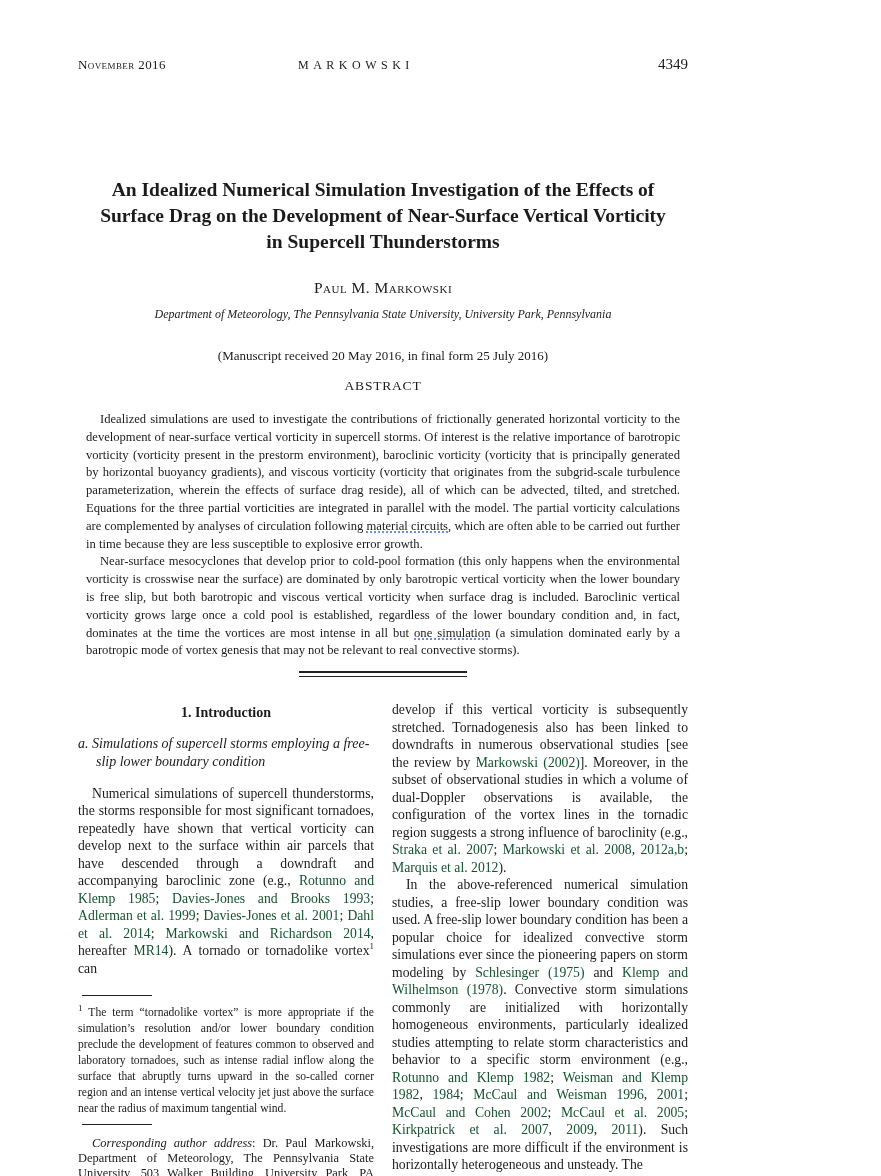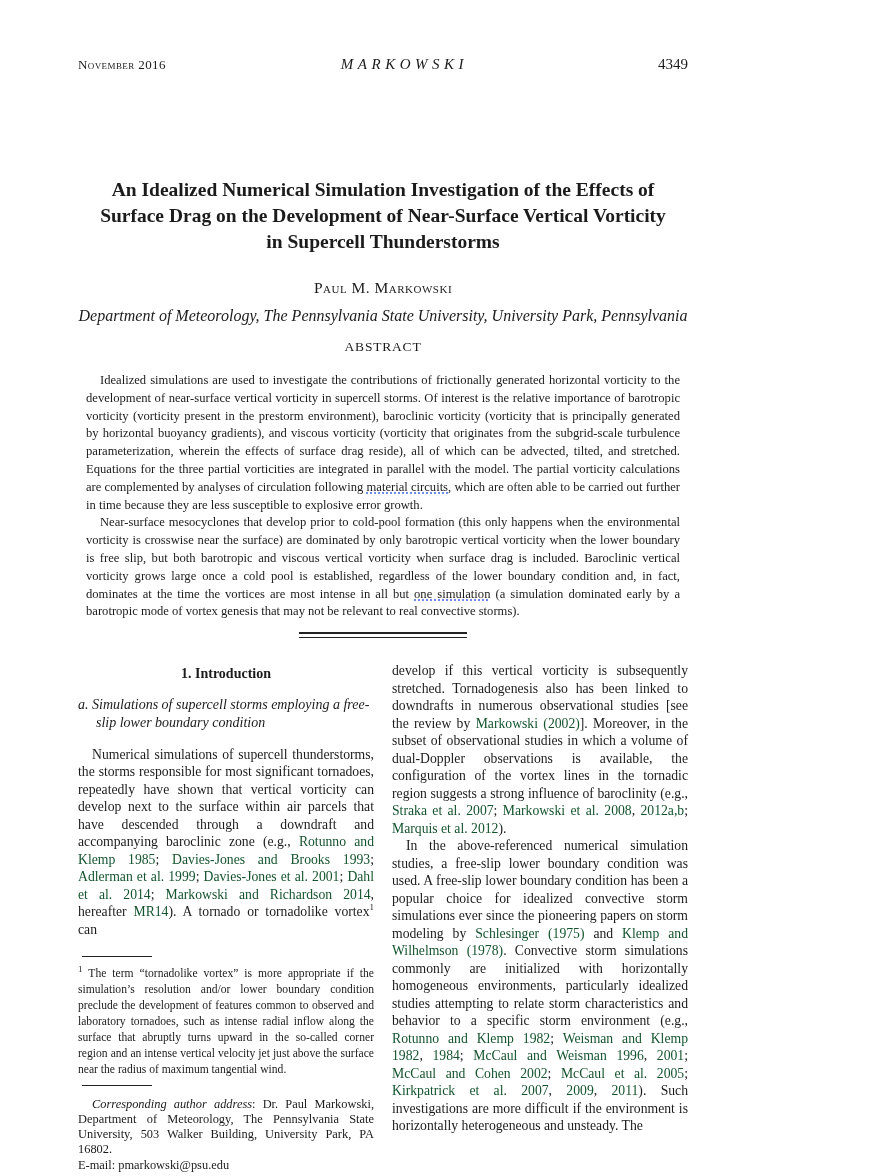--- a/index.html
+++ b/index.html
@@ -28,24 +28,23 @@
     justify-content: space-between;
     font-size: 13px;
   }
   .running-head .issue {
     font-variant: small-caps;
     letter-spacing: 0.4px;
     width: 220px;
   }
   .running-head .rh-author {
     letter-spacing: 4.5px;
-    font-size: 15px;
-    text-align: right;
+    font-size: 12px;
+    text-align: left;
     flex: 1;
-    font-style: italic;
   }
   .running-head .pageno {
     width: 220px;
     text-align: right;
     font-size: 15px;
   }
   
   .title {
     margin-top: 104px;
     text-align: center;
@@ -58,21 +57,21 @@
     margin-top: 24px;
     text-align: center;
     font-variant: small-caps;
     font-size: 15.5px;
     letter-spacing: 0.5px;
   }
   .affiliation {
     margin-top: 10px;
     text-align: center;
     font-style: italic;
-    font-size: 16px;
+    font-size: 12px;
   }
   .manuscript-note {
     margin-top: 26px;
     text-align: center;
     font-size: 13px;
   }
   .abstract-heading {
     margin-top: 14px;
     text-align: center;
     font-size: 13.5px;
@@ -189,20 +188,21 @@
     <span class="rh-author">MARKOWSKI</span>
     <span class="pageno">4349</span>
   </div>
 
   <h1 class="title">An Idealized Numerical Simulation Investigation of the Effects of Surface Drag on the Development of Near-Surface Vertical Vorticity in Supercell Thunderstorms</h1>
 
   <div class="author">Paul M. Markowski</div>
 
   <div class="affiliation">Department of Meteorology, The Pennsylvania State University, University Park, Pennsylvania</div>
 
+  <div class="manuscript-note">(Manuscript received 20 May 2016, in final form 25 July 2016)</div>
 
   <div class="abstract-heading">ABSTRACT</div>
 
   <div class="abstract">
     <p><span class="seg-plain">Idealized simulations are used to investigate the contributions of frictionally generated horizontal vorticity to the development of near-surface vertical vorticity in supercell storms. Of interest is the relative importance of barotropic vorticity (vorticity present in the prestorm environment), baroclinic vorticity (vorticity that is principally generated by horizontal buoyancy gradients), and viscous vorticity (vorticity that originates from the subgrid-scale turbulence parameterization, wherein the effects of surface drag reside), all of which can be advected, tilted, and stretched. Equations for the three partial vorticities are integrated in parallel with the model. The partial vorticity calculations are complemented by analyses of circulation following </span><span class="seg-dotted">material circuits</span><span class="seg-plain">, which are often able to be carried out further in time because they are less susceptible to explosive error growth.</span></p>
     <p><span class="seg-plain">Near-surface mesocyclones that develop prior to cold-pool formation (this only happens when the environmental vorticity is crosswise near the surface) are dominated by only barotropic vertical vorticity when the lower boundary is free slip, but both barotropic and viscous vertical vorticity when surface drag is included. Baroclinic vertical vorticity grows large once a cold pool is established, regardless of the lower boundary condition and, in fact, dominates at the time the vortices are most intense in all but </span><span class="seg-dotted">one simulation</span><span class="seg-plain"> (a simulation dominated early by a barotropic mode of vortex genesis that may not be relevant to real convective storms).</span></p>
   </div>
 
   <div class="abstract-divider"></div>
 

